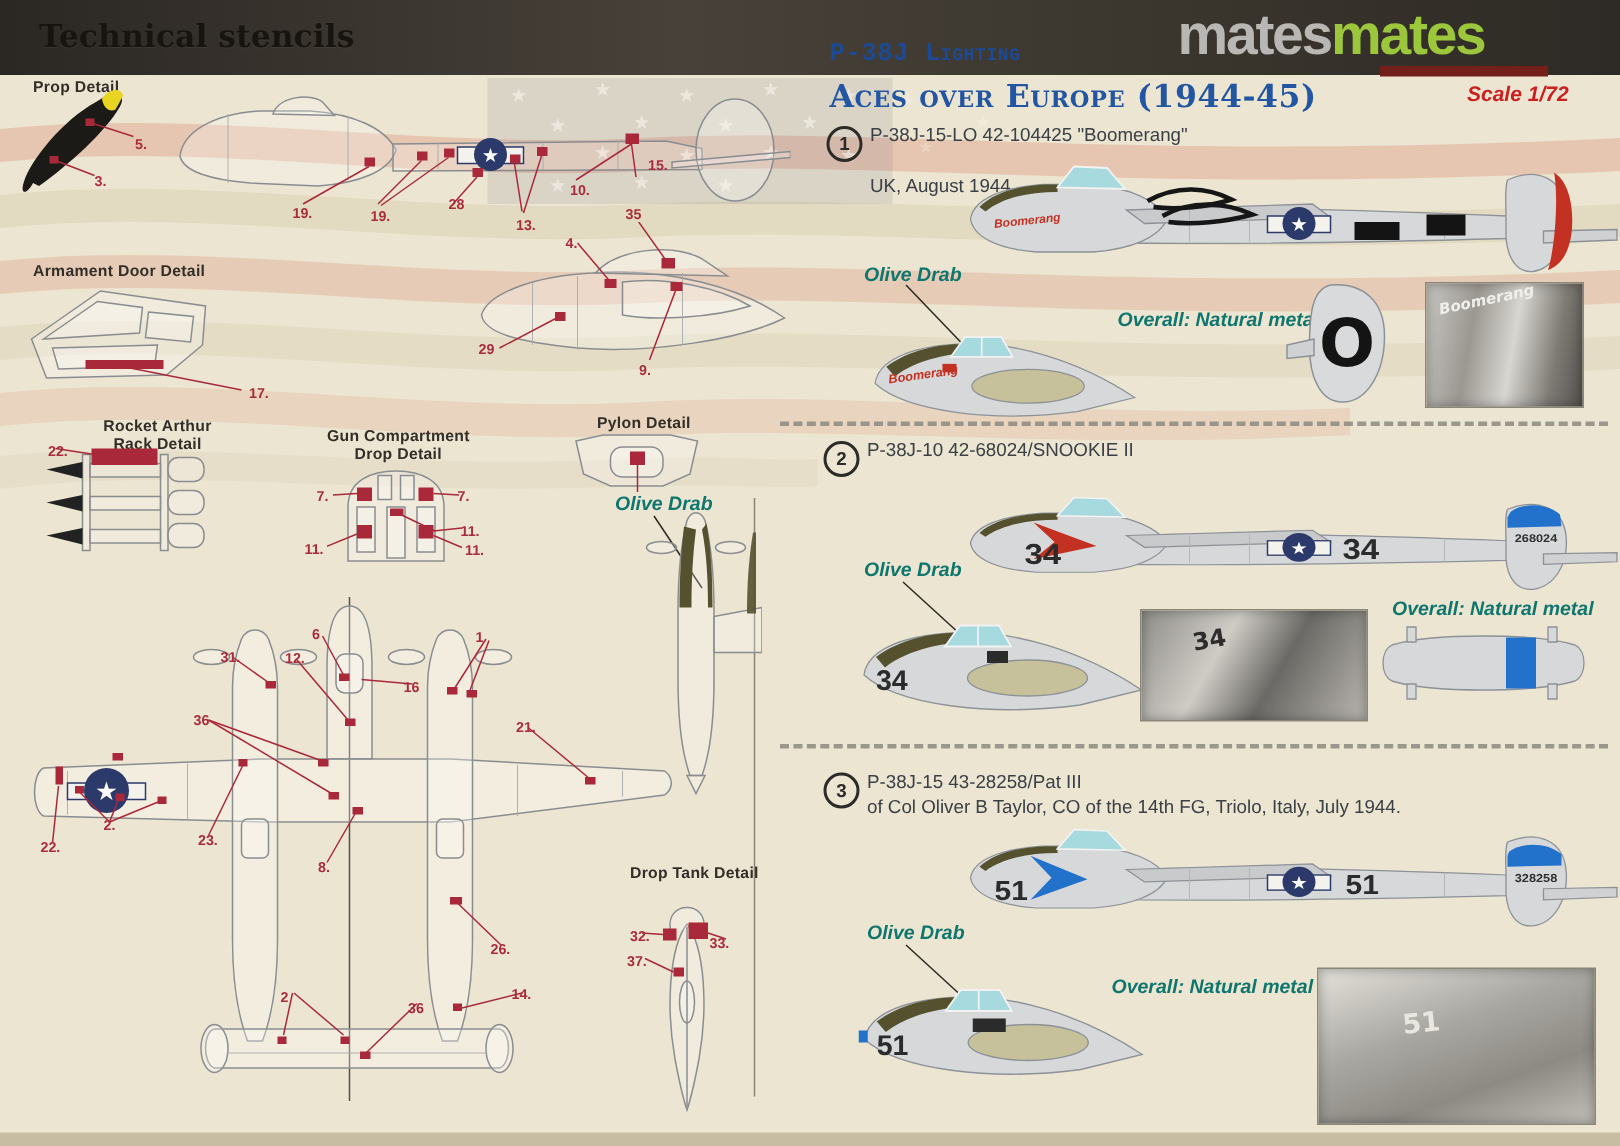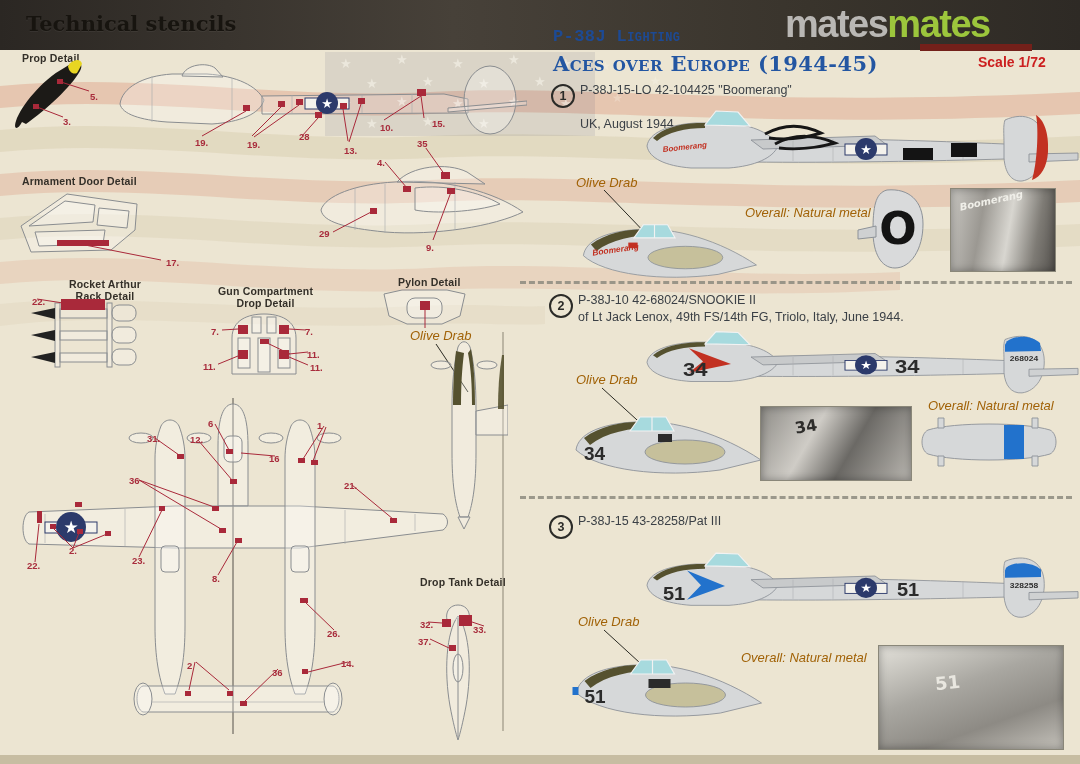--- a/index.html
+++ b/index.html
@@ -13,25 +13,25 @@
   .bar-title{position:absolute;left:26px;top:11px;font-family:"DejaVu Serif",serif;
              font-weight:bold;font-size:21px;color:#17140f;text-shadow:0 1px 0 rgba(255,255,255,.05);}
   .logo{position:absolute;left:785px;top:3px;font-weight:bold;font-size:38px;letter-spacing:-1.5px;}
   .logo .p1{color:#b9b7b4;} .logo .p2{color:#9cc63c;}
   .logo-tag{position:absolute;left:920px;top:44px;width:112px;height:7px;background:#73201a;}
   
   .t1{position:absolute;left:553px;top:27px;font-family:Liberation Mono, monospace;font-weight:bold;
       font-size:17px;color:#1d4a94;font-variant:small-caps;letter-spacing:.4px;white-space:nowrap;}
   .t2{position:absolute;left:553px;top:51px;font-family:"DejaVu Serif",serif;font-weight:bold;
       font-size:21px;color:#2356a2;font-variant:small-caps;letter-spacing:.4px;white-space:nowrap;}
-  .scale{position:absolute;left:978px;top:54px;font-size:14px;font-weight:bold;color:#cc1f1f;white-space:nowrap;}
+  .scale{position:absolute;left:978px;top:54px;font-size:14px;font-weight:bold;color:#cc1f1f;white-space:nowrap;font-style:italic;}
   
   .slabel{position:absolute;color:#332f28;font-size:10.5px;font-weight:bold;letter-spacing:.2px;white-space:nowrap;}
   .slabel.center{text-align:center;}
-  .ilabel{position:absolute;color:#a16207;font-size:13px;font-weight:normal;font-style:italic;white-space:nowrap;}
+  .ilabel{position:absolute;color:#0f766e;font-size:13px;font-weight:bold;font-style:italic;white-space:nowrap;}
   .co{position:absolute;color:#a82c3c;font-size:9.5px;font-weight:bold;white-space:nowrap;}
   
   .cnum{position:absolute;width:20px;height:20px;border:2px solid #2b2b28;border-radius:50%;
         text-align:center;line-height:20px;font-size:12.5px;font-weight:bold;color:#2b2b28;}
   .ptext{position:absolute;color:#3b4046;font-size:12.5px;line-height:17px;white-space:nowrap;}
   .dash{position:absolute;height:0;border-top:3px dashed #8d8b7f;opacity:.85;}
   .photo{position:absolute;border:1px solid #8a8779;box-shadow:inset 0 0 8px rgba(0,0,0,.35);overflow:hidden;}
   .photo .ph-code{position:absolute;font-weight:bold;font-family:"DejaVu Sans",sans-serif;}
   .footer-url{position:absolute;left:16px;top:726px;font-size:21px;color:#4c4b46;letter-spacing:.3px;}
   .bottom-strip{position:absolute;left:0;top:755px;width:1080px;height:9px;background:#c7bda2;}
@@ -346,21 +346,21 @@
     </g>
   </svg>
 
   <span class="co" style="left:90px;top:91px">5.</span>
   <span class="co" style="left:63px;top:116px">3.</span>
   <span class="co" style="left:195px;top:137px">19.</span>
   <span class="co" style="left:247px;top:139px">19.</span>
   <span class="co" style="left:299px;top:131px">28</span>
   <span class="co" style="left:344px;top:145px">13.</span>
   <span class="co" style="left:380px;top:122px">10.</span>
-  <span class="co" style="left:432px;top:118px">15.</span>
+  <span class="co" style="left:432px;top:105px">15.</span>
   <span class="co" style="left:377px;top:157px">4.</span>
   <span class="co" style="left:417px;top:138px">35</span>
   <span class="co" style="left:319px;top:228px">29</span>
   <span class="co" style="left:426px;top:242px">9.</span>
   <span class="co" style="left:166px;top:257px">17.</span>
   <span class="co" style="left:32px;top:296px">22.</span>
   <span class="co" style="left:211px;top:326px">7.</span>
   <span class="co" style="left:305px;top:326px">7.</span>
   <span class="co" style="left:203px;top:361px">11.</span>
   <span class="co" style="left:307px;top:349px">11.</span>
@@ -440,21 +440,20 @@
   </svg>
 
   <div class="photo" style="left:950px;top:188px;width:104px;height:82px;background:linear-gradient(100deg,#c9c7c2,#9b9892 30%,#d8d6d0 55%,#7e7b75 80%,#55524e)">
     <span class="ph-code" style="left:8px;top:6px;font-size:10px;font-style:italic;color:#f0efe9;transform:rotate(-12deg)">Boomerang</span>
   </div>
 
   <div class="dash" style="left:520px;top:281px;width:552px"></div>
 
   <div class="cnum" style="left:549px;top:294px">2</div>
   <div class="ptext" style="left:578px;top:292px">P-38J-10 42-68024/SNOOKIE II</div>
-  <div class="ptext" style="left:578px;top:309px">of Lt Jack Lenox, 49th FS/14th FG, Triolo, Italy, June 1944.</div>
 
   <svg class="abs" style="left:633px;top:322px" width="447" height="84" viewBox="0 0 447 96" preserveAspectRatio="none">
     <g fill="#d6d8d9" stroke="#8d9298" stroke-width=".9">
       <path d="M118,40 C200,37 300,41 372,44 L372,59 C300,61 200,63 118,62 Z"></path>
       <path d="M372,20 C392,11 409,19 411,40 C413,62 403,79 389,81 C378,82 372,72 371,58 L371,45 C371,33 370,26 372,20 Z"></path>
       <path d="M396,54 L445,53 L445,60 L396,62 Z" fill="#cfd1d2"></path>
       <path d="M14,46 C16,33 34,25 62,23 L94,23 C121,25 139,34 145,46 C140,58 122,66 96,68 L58,68 C32,66 16,58 14,46 Z"></path>
       <path d="M118,40 L242,36 L254,45 L130,49 Z" fill="#c8cacb"></path>
     </g>
     <path d="M20,38 C30,28 46,24 64,23 L72,23 L72,28 C52,28 35,32 24,41 Z" fill="#55512f"></path>
@@ -499,20 +498,21 @@
       <path d="M26,12 L26,2 L32,2 L32,12 Z M26,40 L26,50 L32,50 L32,40 Z"></path>
       <path d="M120,12 L120,2 L126,2 L126,12 Z M120,40 L120,50 L126,50 L126,40 Z"></path>
     </g>
     <rect x="92" y="9" width="20" height="34" fill="#2272cc"></rect>
   </svg>
 
   <div class="dash" style="left:520px;top:496px;width:552px"></div>
 
   <div class="cnum" style="left:549px;top:515px">3</div>
   <div class="ptext" style="left:578px;top:513px">P-38J-15 43-28258/Pat III</div>
+  <div class="ptext" style="left:578px;top:530px">of Col Oliver B Taylor, CO of the 14th FG, Triolo, Italy, July 1944.</div>
 
   <svg class="abs" style="left:633px;top:543px" width="447" height="88" viewBox="0 0 447 96" preserveAspectRatio="none">
     <g fill="#d6d8d9" stroke="#8d9298" stroke-width=".9">
       <path d="M118,40 C200,37 300,41 372,44 L372,59 C300,61 200,63 118,62 Z"></path>
       <path d="M372,20 C392,11 409,19 411,40 C413,62 403,79 389,81 C378,82 372,72 371,58 L371,45 C371,33 370,26 372,20 Z"></path>
       <path d="M396,54 L445,53 L445,60 L396,62 Z" fill="#cfd1d2"></path>
       <path d="M14,46 C16,33 34,25 62,23 L94,23 C121,25 139,34 145,46 C140,58 122,66 96,68 L58,68 C32,66 16,58 14,46 Z"></path>
       <path d="M118,40 L242,36 L254,45 L130,49 Z" fill="#c8cacb"></path>
     </g>
     <path d="M20,38 C30,28 46,24 64,23 L72,23 L72,28 C52,28 35,32 24,41 Z" fill="#55512f"></path>

